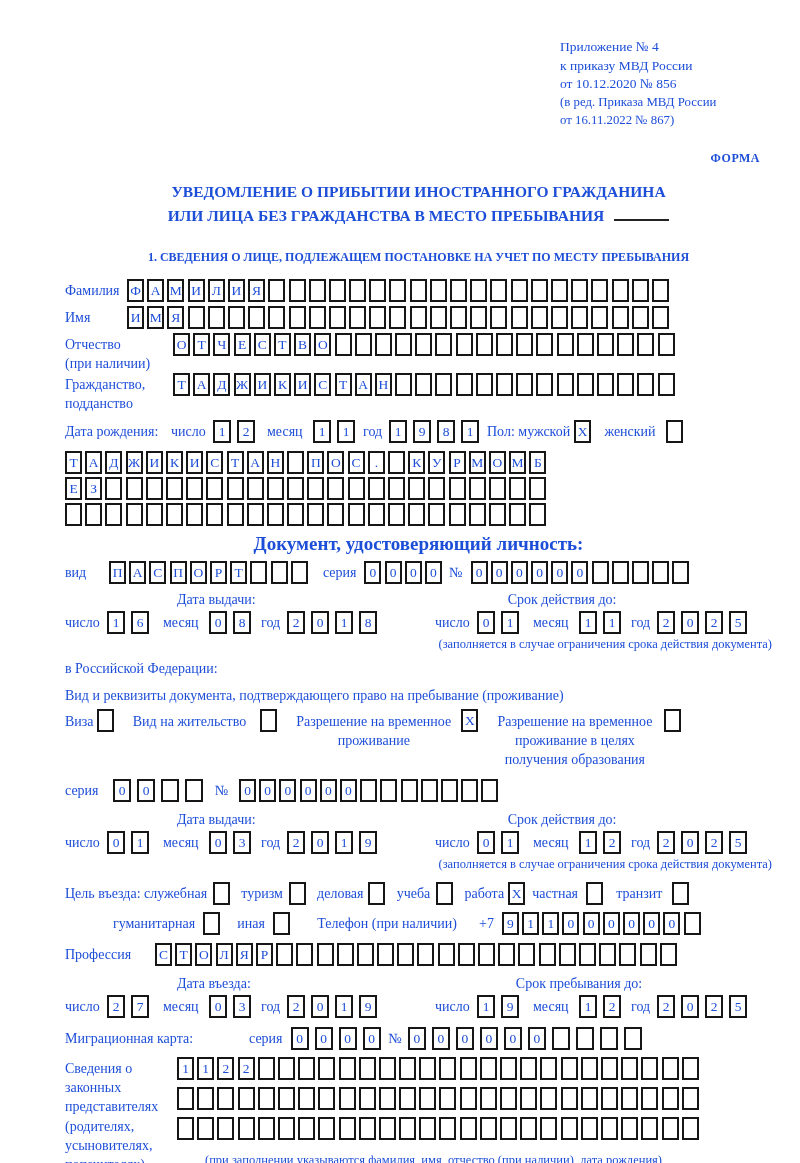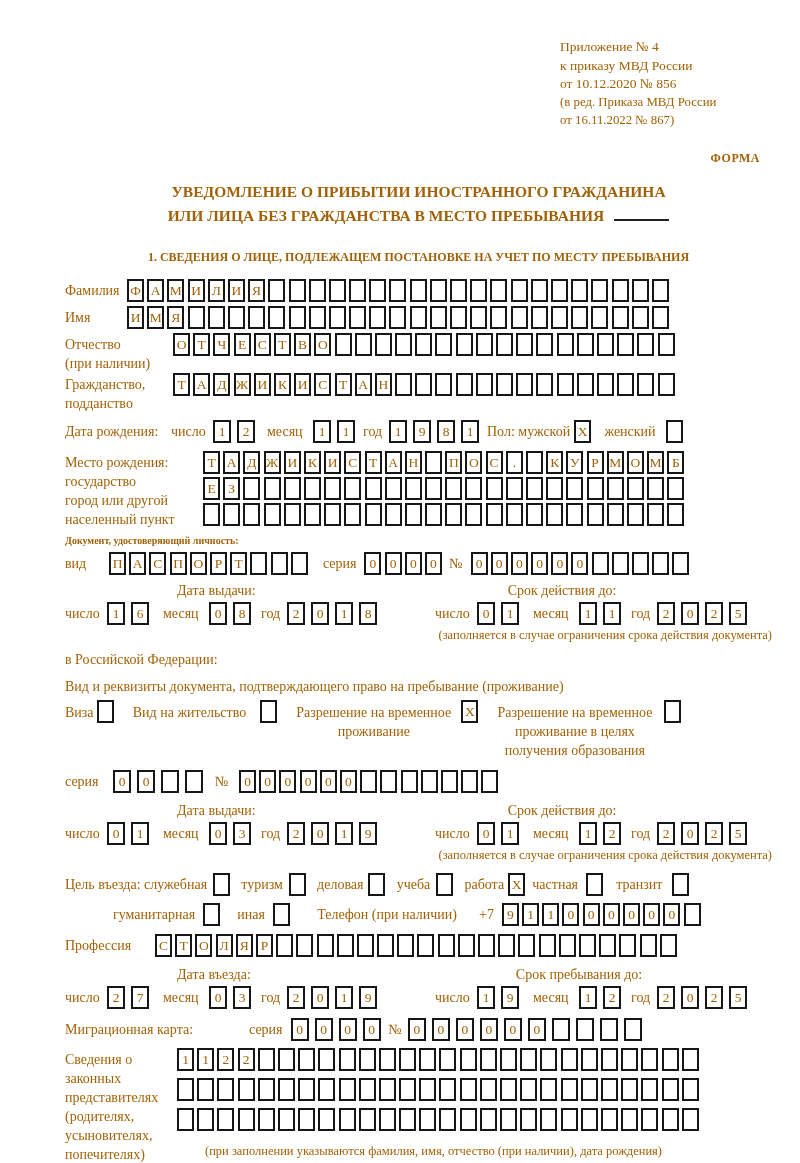--- a/index.html
+++ b/index.html
@@ -1,20 +1,20 @@
 <!DOCTYPE html>
 <html><head>
 <meta charset="utf-8">
 <style>
   * { box-sizing: border-box; margin: 0; padding: 0; }
   html,body { background:#888; }
   .page {
     width: 800px; height: 1163px;
     background: #ffffff;
-    color: #a16207;
+    color: #1d4ed8;
     font-family: "Liberation Serif", "DejaVu Serif", serif;
     padding: 38px 28px 10px 65px;
     overflow: hidden;
     position: relative;
   }
   .appendix { margin-left: auto; width: 212px; font-size: 13.5px; line-height: 1.38; }
   .appendix .small { font-size: 12.8px; }
   .forma { text-align: right; font-weight: bold; font-size: 12px; margin: 22px 12px 0 0; letter-spacing: .5px; }
   .title { text-align: center; font-weight: bold; font-size: 15.5px; line-height: 1.55; margin-top: 14px; }
   .blank-line { display: inline-block; width: 55px; border-bottom: 2px solid #222; margin-left: 10px; }
@@ -212,26 +212,20 @@
         <div class="lbl" style="margin-left: 2px;">Пол: мужской</div>
         <div class="boxes" style="margin-left: 4px;">
           <div class="box">X</div>
         </div>
         <div class="lbl" style="margin-left: 10px;">женский</div>
         <div class="boxes" style="margin-left: 10px;">
           <div class="box"></div>
         </div>
       </div>
       <div class="row top" style="margin-top: 8px;">
-        <div class="lbl" style="width: 138px; padding-top: 2px;">
-          <div>Место рождения:</div>
-          <div>государство</div>
-          <div>город или другой</div>
-          <div>населенный пункт</div>
-        </div>
         <div class="stack">
           <div class="boxes">
             <div class="box">Т</div>
             <div class="box">А</div>
             <div class="box">Д</div>
             <div class="box">Ж</div>
             <div class="box">И</div>
             <div class="box">К</div>
             <div class="box">И</div>
             <div class="box">С</div>
@@ -300,21 +294,21 @@
             <div class="box"></div>
             <div class="box"></div>
             <div class="box"></div>
             <div class="box"></div>
             <div class="box"></div>
             <div class="box"></div>
           </div>
         </div>
       </div>
       <div class="row" style="margin-top: 5px;">
-        <div class="lbl bold grow" style="font-size: 10px; text-align: left;">Документ, удостоверяющий личность:</div>
+        <div class="lbl bold grow" style="font-size: 19px; text-align: center;">Документ, удостоверяющий личность:</div>
       </div>
       <div class="row" style="margin-top: 4px;">
         <div class="lbl" style="width: 44px;">вид</div>
         <div class="boxes">
           <div class="box">П</div>
           <div class="box">А</div>
           <div class="box">С</div>
           <div class="box">П</div>
           <div class="box">О</div>
           <div class="box">Р</div>

